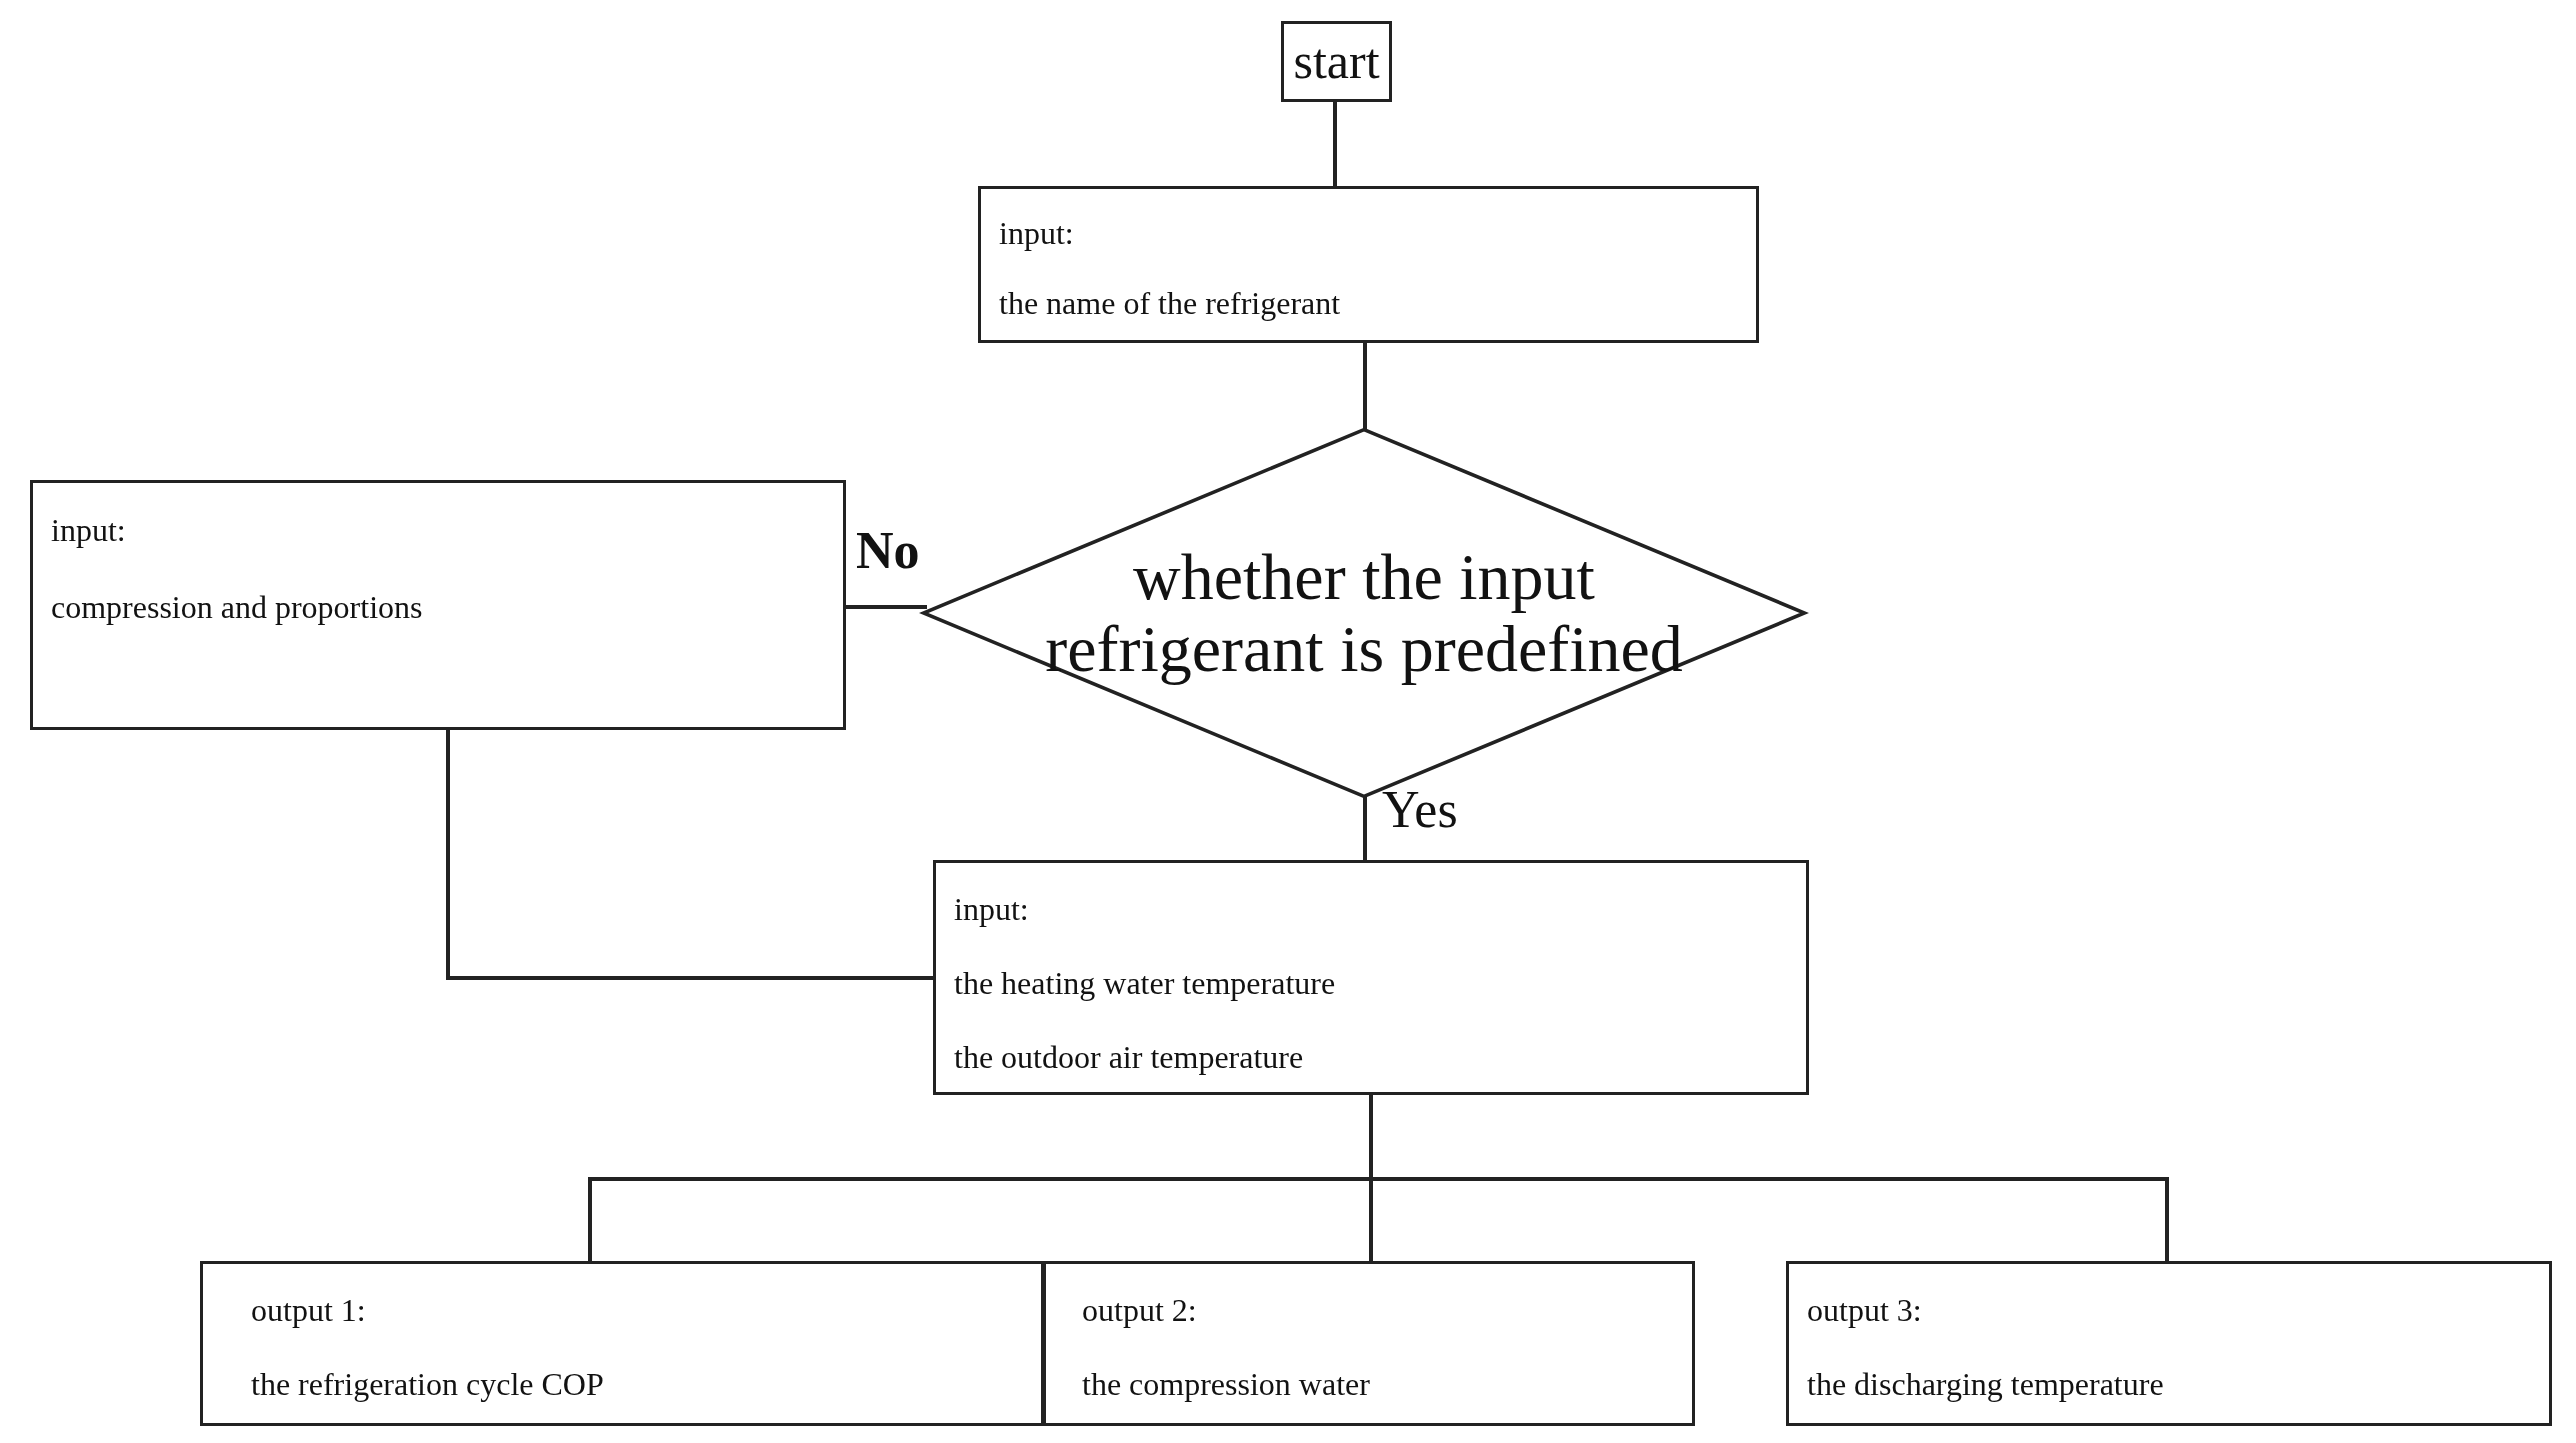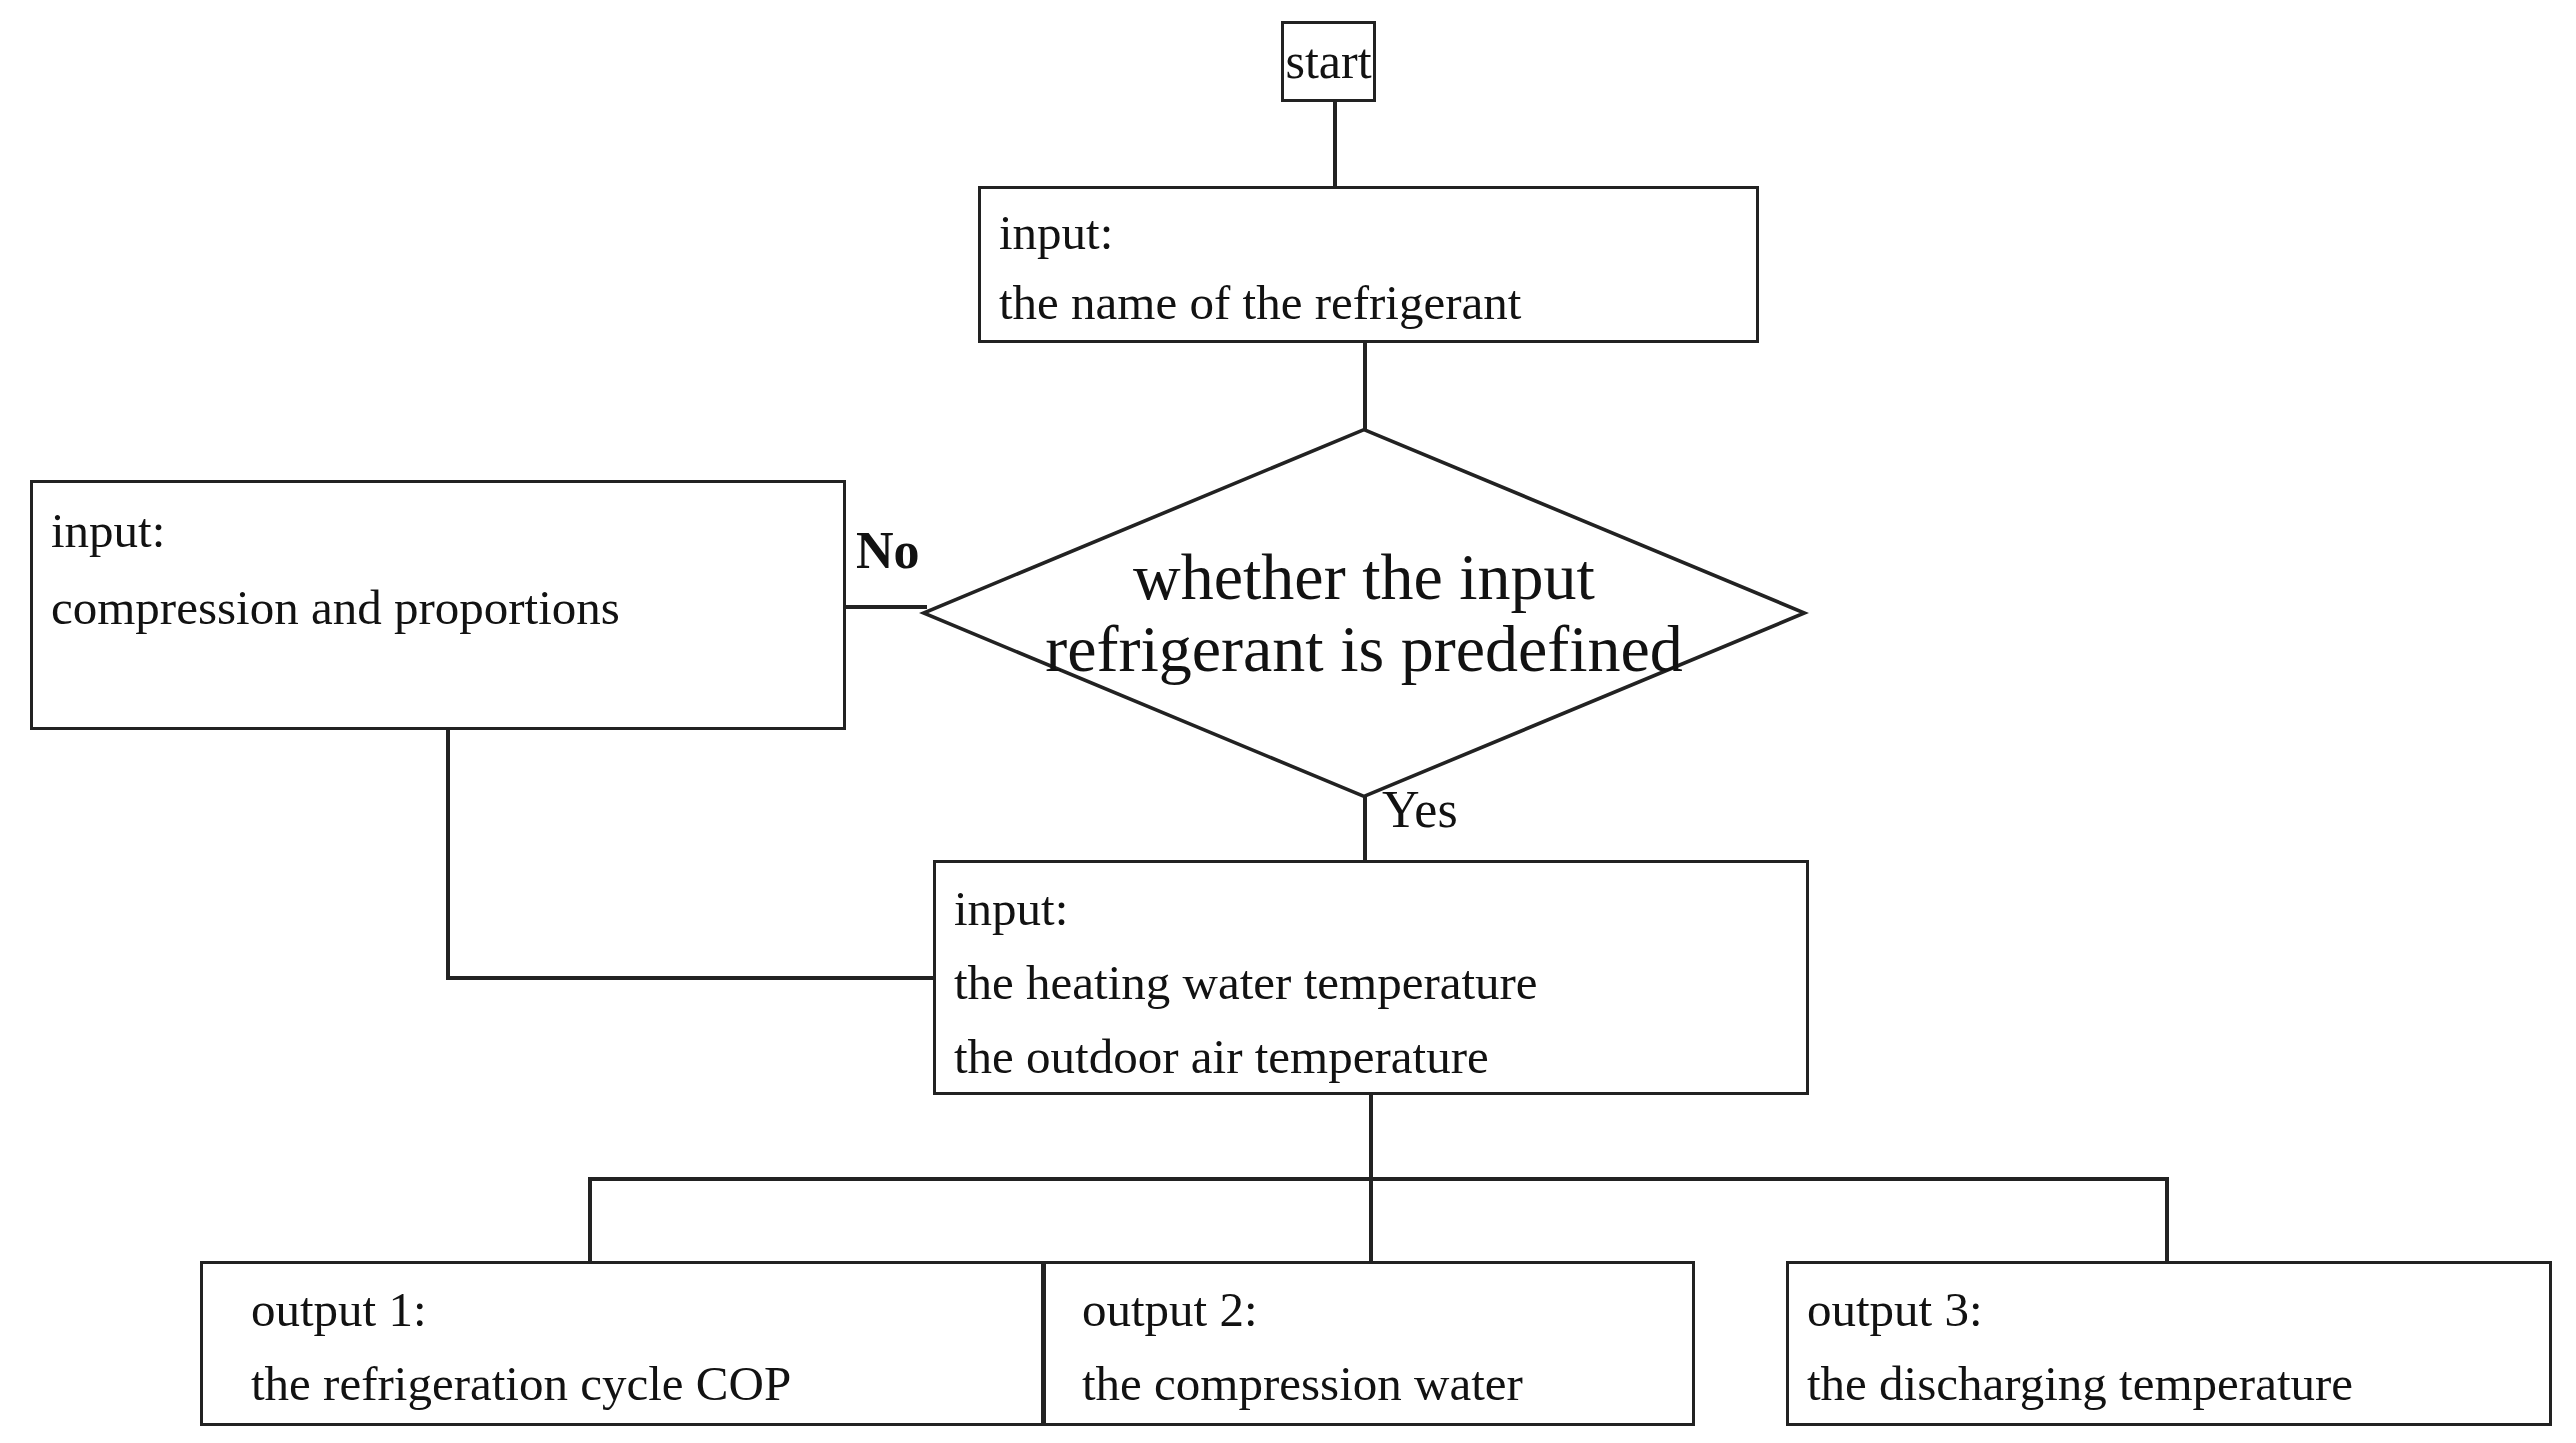--- a/index.html
+++ b/index.html
@@ -22,21 +22,21 @@
     background: #222222;
   }
   .line.v { width: 3.6px; }
   .line.h { height: 3.6px; }
   
   .node {
     position: absolute;
     box-sizing: border-box;
     border: 3.6px solid #222222;
     background: #ffffff;
-    font-size: 49px;
+    font-size: 32px;
     line-height: 1.0;
     white-space: nowrap;
   }
   .node .txt { display: block; }
   .node.pad { padding: 9px 18px 0 18px; }
   .start-node {
     display: flex;
     align-items: center;
     justify-content: center;
     font-size: 50px;
@@ -83,21 +83,21 @@
   <div class="line v" style="left:2165px; top:1177px; height:86px;"></div>
 
   <svg class="diamond-svg" style="left:919px; top:425px;" width="890" height="376" viewBox="0 0 990 418">
     <polygon points="495,5 985,209 495,413 5,209" fill="#ffffff" stroke="#222222" stroke-width="4"></polygon>
   </svg>
   <div class="diamond-label" style="left:919px; top:425px; width:890px; height:376px;">
     <span class="txt">whether the input</span>
     <span class="txt">refrigerant is predefined</span>
   </div>
 
-  <div class="node start-node" style="left:1281px; top:20.7px; width:95px; height:81px;">
+  <div class="node start-node" style="left:1281px; top:20.7px; width:111px; height:81px;">
     <span class="txt">start</span>
   </div>
 
   <div class="node pad lh78" style="left:978px; top:186px; width:781px; height:157px;">
     <span class="txt">input:</span>
     <span class="txt">the name of the refrigerant</span>
   </div>
 
   <div class="node pad lh86" style="left:30px; top:480px; width:816px; height:250px;">
     <span class="txt">input:</span>

